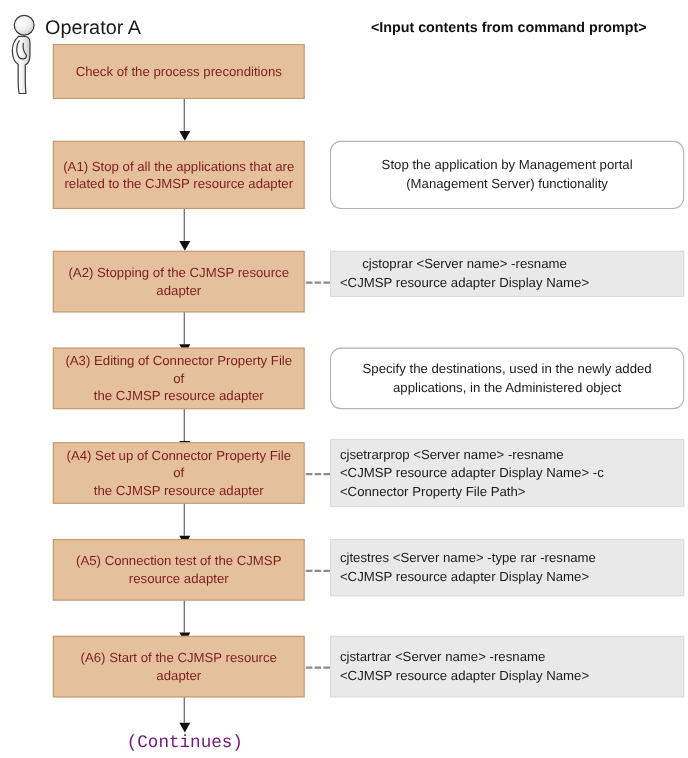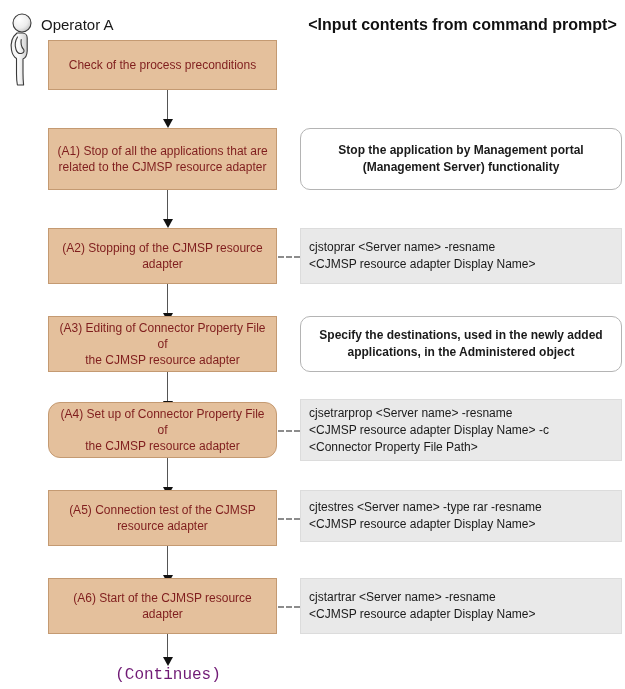--- a/index.html
+++ b/index.html
@@ -18,34 +18,34 @@
     position: relative;
     width: 625px;
     height: 689px;
     overflow: hidden;
     background: #ffffff;
   }
 
   
   .lane-label {
     position: absolute;
-    font-size: 15px;
+    font-size: 18px;
     line-height: 14px;
     color: #1a1a1a;
     white-space: nowrap;
   }
   #operator-label { left: 41px; top: 18px; }
 
   #input-header {
     position: absolute;
     left: 300px;
     top: 18px;
     width: 325px;
     text-align: center;
-    font-size: 16px;
+    font-size: 13px;
     font-weight: bold;
     line-height: 14px;
     color: #111111;
     white-space: nowrap;
   }
 
   
   #actor-icon {
     position: absolute;
     left: 4px;
@@ -83,21 +83,20 @@
     border-radius: 10px;
     box-sizing: border-box;
     display: flex;
     align-items: center;
     justify-content: center;
     text-align: center;
     font-size: 12px;
     line-height: 17px;
     color: #1a1a1a;
     padding: 4px 8px;
-    font-weight: bold;
   }
   .note-box .txt { display: block; white-space: pre-line; }
 
   
   .cmd-box {
     position: absolute;
     left: 300px;
     width: 322px;
     background: #e9e9e9;
     border: 1px solid #dcdcdc;
@@ -203,42 +202,42 @@
   <div class="v-arrow" style="top:190px; height:38px;">
     <div class="stem" style="height:29px;"></div>
     <div class="head"></div>
   </div>
 
   <div class="proc-box" style="top:228px; height:56px;">
     <span class="txt">(A2) Stopping of the CJMSP resource
 adapter</span>
   </div>
   <div class="dash-link" style="top:256px;"></div>
-  <div class="cmd-box" style="top:228px; height:56px;">
+  <div class="cmd-box" style="top:228px; height:42px;text-align:center;">
     <span class="txt">cjstoprar &lt;Server name&gt; -resname
 &lt;CJMSP resource adapter Display Name&gt;</span>
   </div>
   <div class="v-arrow" style="top:284px; height:38px;">
     <div class="stem" style="height:29px;"></div>
     <div class="head"></div>
   </div>
 
   <div class="proc-box" style="top:316px; height:56px;">
     <span class="txt">(A3) Editing of Connector Property File of
 the  CJMSP resource adapter</span>
   </div>
   <div class="note-box" style="top:316px; height:56px;">
     <span class="txt">Specify the destinations, used in the newly added applications, in the Administered object</span>
   </div>
   <div class="v-arrow" style="top:372px; height:38px;">
     <div class="stem" style="height:29px;"></div>
     <div class="head"></div>
   </div>
 
-  <div class="proc-box" style="top:402px; height:56px;border-radius:12px;">
+  <div class="proc-box" style="top:402px; height:56px;">
     <span class="txt">(A4) Set up of Connector Property File of
 the CJMSP resource adapter</span>
   </div>
   <div class="dash-link" style="top:430px;"></div>
   <div class="cmd-box" style="top:399px; height:62px;">
     <span class="txt">cjsetrarprop &lt;Server name&gt; -resname
 &lt;CJMSP resource adapter Display Name&gt; -c
 &lt;Connector Property File Path&gt;</span>
   </div>
   <div class="v-arrow" style="top:458px; height:38px;">

